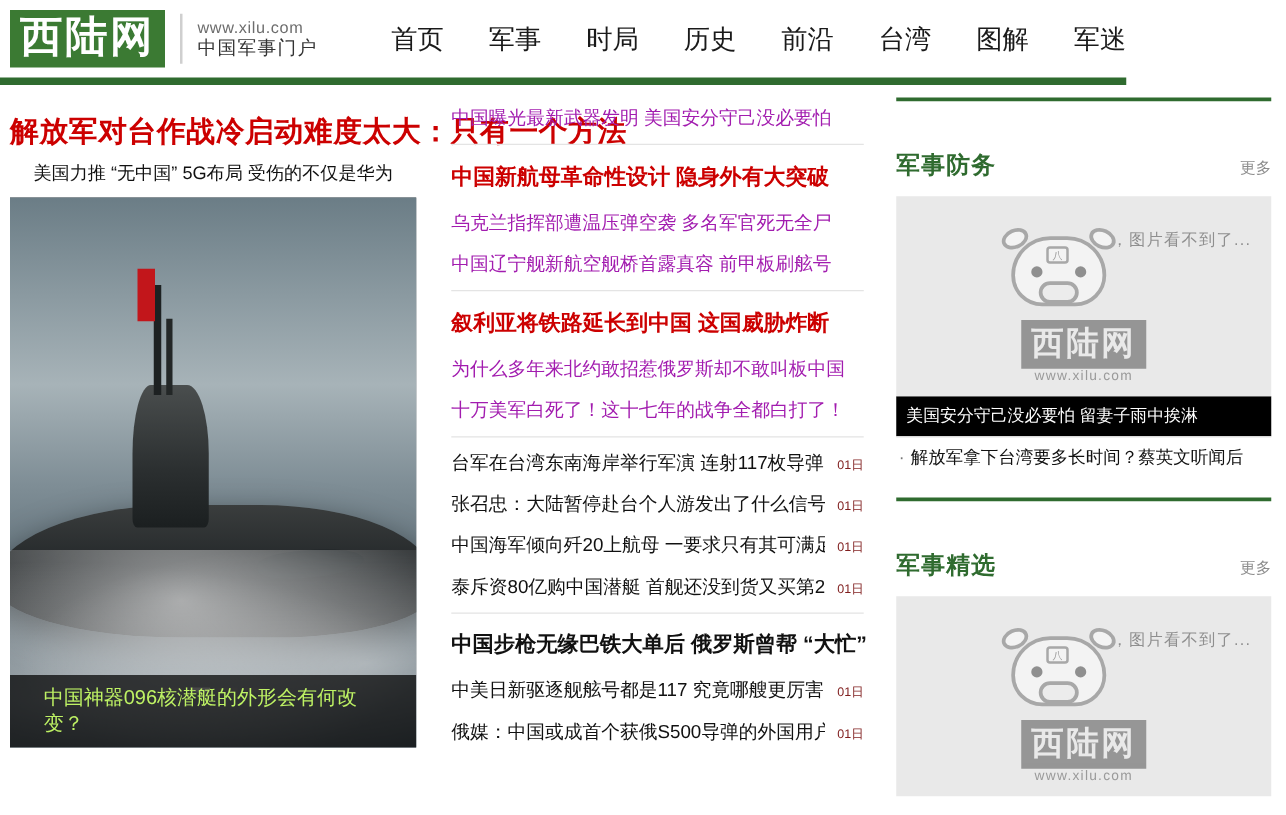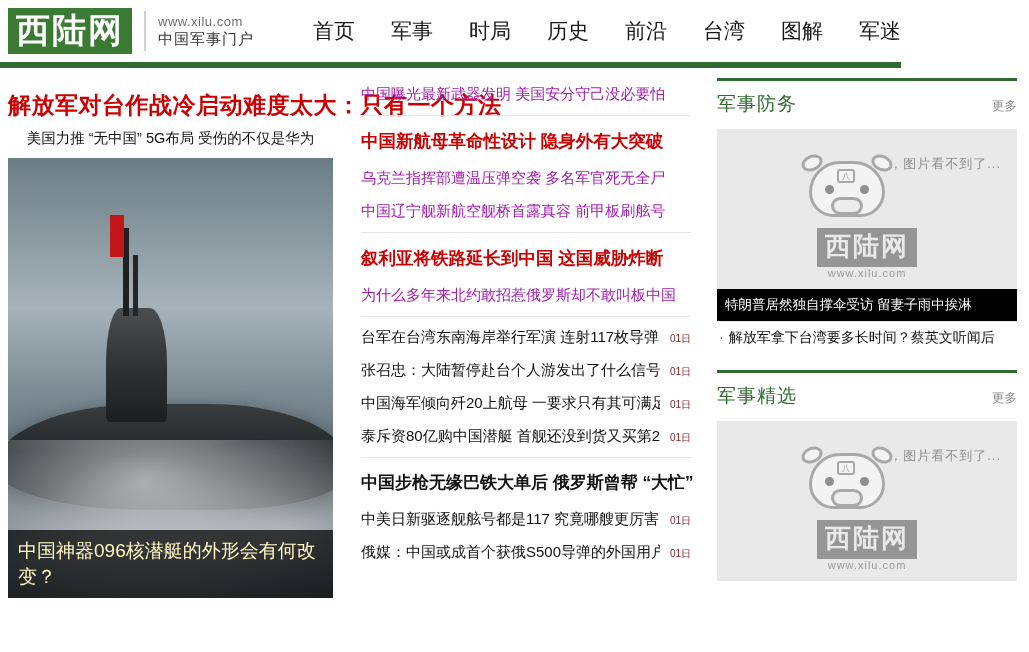--- a/index.html
+++ b/index.html
@@ -146,23 +146,23 @@
     width: 26%; height: 5%;
     background: #23282a;
     transform: rotate(-6deg);
     border-radius: 40% 60% 50% 50%;
   }
   .photo-caption {
     position: absolute;
     left: 0; bottom: 0;
     width: 100%;
     background: rgba(0,0,0,.72);
-    color: #fef9c3;
-    font-size: 19px;
-    padding: 8px 10px;
+    color: #bef264;
+    font-size: 16px;
+    padding: 8px 27px;
     cursor: pointer;
   }
   .dots {
     position: absolute;
     left: 50%; bottom: 44px;
     transform: translateX(-50%);
     display: flex;
     gap: 6px;
   }
   .dot { width: 16px; height: 4px; background: #b9b9b9; cursor: pointer; }
@@ -206,22 +206,23 @@
     position: relative;
     border-top: 3px solid #2f6b2f;
     padding: 10px 0 6px 0;
     display: flex;
     align-items: baseline;
     justify-content: space-between;
   }
   .sect-title {
     color: #2f6b2f;
     font-size: 19px;
-    font-weight: normal;
+    font-weight: bold;
     letter-spacing: 1px;
+    margin-top: 28px;
   }
   .sect-more { color: #8d8d8d; font-size: 12.5px; cursor: pointer; }
 
   .broken-img {
     position: relative;
     width: 300px;
     height: 160px;
     background: #e9e9e9;
     overflow: hidden;
     margin-top: 6px;
@@ -378,20 +379,21 @@
 
     <div class="col-mid">
       <div class="mid-line">中国曝光最新武器发明  美国安分守己没必要怕</div>
       <div class="mid-sep"></div>
       <div class="mid-line red">中国新航母革命性设计 隐身外有大突破</div>
       <div class="mid-line">乌克兰指挥部遭温压弹空袭  多名军官死无全尸</div>
       <div class="mid-line">中国辽宁舰新航空舰桥首露真容  前甲板刷舷号</div>
       <div class="mid-sep"></div>
       <div class="mid-line red">叙利亚将铁路延长到中国 这国威胁炸断</div>
       <div class="mid-line">为什么多年来北约敢招惹俄罗斯却不敢叫板中国</div>
+      <div class="mid-line">十万美军白死了！这十七年的战争全都白打了！</div>
       <div class="mid-sep"></div>
 
       <div class="mid-row">
         <span class="txt">台军在台湾东南海岸举行军演  连射117枚导弹！</span>
         <span class="date">01日</span>
       </div>
       <div class="mid-row">
         <span class="txt">张召忠：大陆暂停赴台个人游发出了什么信号？</span>
         <span class="date">01日</span>
       </div>
@@ -433,21 +435,21 @@
           <div class="cow-badge">八</div>
           <div class="cow-eye-l"></div>
           <div class="cow-eye-r"></div>
           <div class="cow-nose"></div>
         </div>
         <div class="wm">
           <div class="wm-mark">西陆网</div>
           <div class="wm-url">www.xilu.com</div>
         </div>
       </div>
-      <div class="img-caption">特朗普居然独自撑伞受访  留妻子雨中挨淋</div>
+      <div class="img-caption">美国安分守己没必要怕  留妻子雨中挨淋</div>
 
       <div class="right-sep"></div>
       <div class="right-line">解放军拿下台湾要多长时间？蔡英文听闻后</div>
 
       <div class="spacer-16"></div>
 
       <div class="sect-head">
         <span class="sect-title">军事精选</span>
         <span class="sect-more">更多</span>
       </div>

